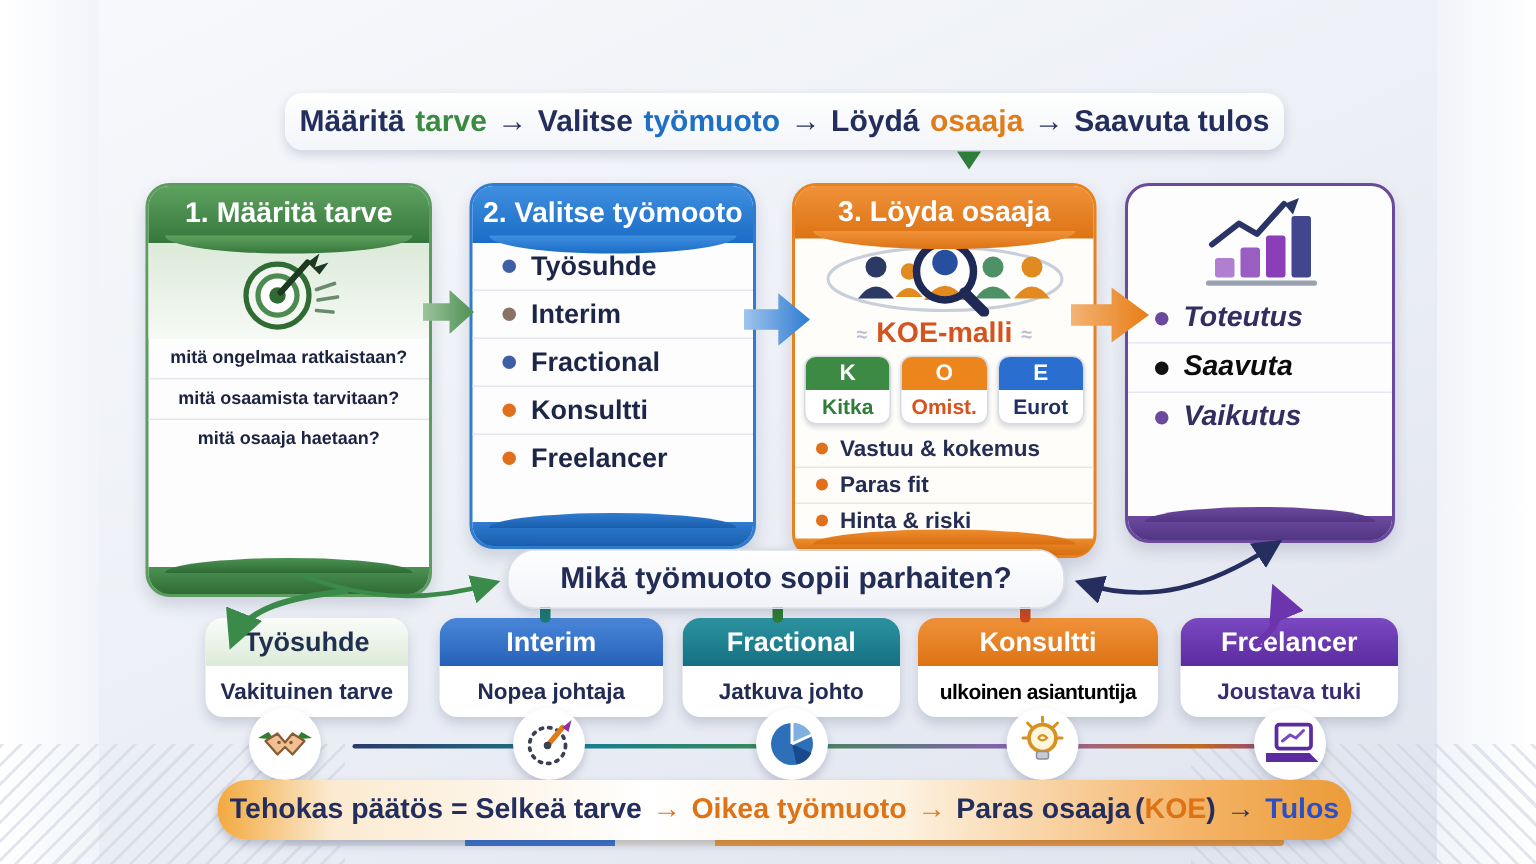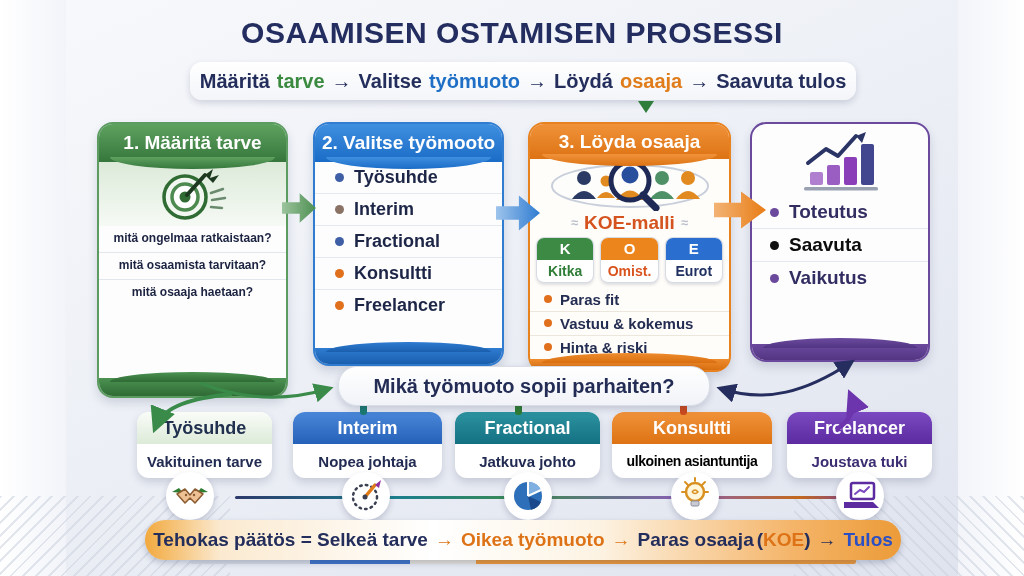--- a/index.html
+++ b/index.html
@@ -71,21 +71,21 @@
   .cr-row{display:flex;align-items:center;gap:8px;padding:3px 8px 3px 14px;
     font-size:15px;font-weight:700;color:#242d52;}
   .cr-row + .cr-row{border-top:1px solid #ece7dd;}
   .cr-row .dot{width:8px;height:8px;background:#e0701c;}
 
   
   .c4{left:750px;width:176px;height:236px;border:2px solid #6b4a9e;}
   .c4 .card-header{background:linear-gradient(180deg,#7c5cb0,#5c3f92);}
   .c4 .card-footer{background:linear-gradient(180deg,#6b4a9e,#523583);}
   .c4-iconwrap{height:72px;display:flex;align-items:center;justify-content:center;}
-  .c4 .li-row{font-size:19px;padding-left:18px;color:#332e62;}
+  .c4 .li-row{font-size:19px;padding-left:18px;color:#332e62;font-style:italic;}
   .c4 .li-row.black{color:#0c0c0c;}
 
   
   .flow-arrow{position:absolute;clip-path:polygon(0 32%,52% 32%,52% 4%,100% 50%,52% 96%,52% 68%,0 68%);}
   .fa-green{left:282px;top:192px;width:34px;height:32px;background:linear-gradient(90deg,#9cc49d,#4e8f52);}
   .fa-blue{left:496px;top:194px;width:44px;height:38px;background:linear-gradient(90deg,#9ec4ec,#2f7cd1);}
   .fa-orange{left:714px;top:190px;width:52px;height:40px;background:linear-gradient(90deg,#f3b375,#e87d15);}
 
   
   .question-pill{position:absolute;left:338px;top:366px;width:370px;height:38px;border-radius:19px;
@@ -131,21 +131,20 @@
 </style>
 </head>
 <body>
 
 <div class="stage">
   <div class="sideband"></div>
   <div class="sideband right"></div>
   <div class="hatch" style="left:0;"></div>
   <div class="hatch right"></div>
 
-  <div class="title">OSAAMISEN OSTAMISEN PROSESSI</div>
 
   <div class="flowbar">
     <span>Määritä</span>
     <span class="hl-green">tarve</span>
     <span>→</span>
     <span>Valitse</span>
     <span class="hl-blue">työmuoto</span>
     <span>→</span>
     <span>Löydá</span>
     <span class="hl-orange">osaaja</span>
@@ -232,25 +231,25 @@
         <div class="koe-top o">O</div>
         <div class="koe-label o">Omist.</div>
       </div>
       <div class="koe-card">
         <div class="koe-top e">E</div>
         <div class="koe-label e">Eurot</div>
       </div>
     </div>
     <div class="cr-row">
         <span class="dot"></span>
-        <span>Paras fit</span>
+        <span>Vastuu &amp; kokemus</span>
       </div>
     <div class="cr-row">
         <span class="dot"></span>
-        <span>Vastuu &amp; kokemus</span>
+        <span>Paras fit</span>
       </div>
     <div class="cr-row">
         <span class="dot"></span>
         <span>Hinta &amp; riski</span>
       </div>
     <div class="card-footer"></div>
   </div>
 
   <div class="card c4">
     <div class="c4-iconwrap">

